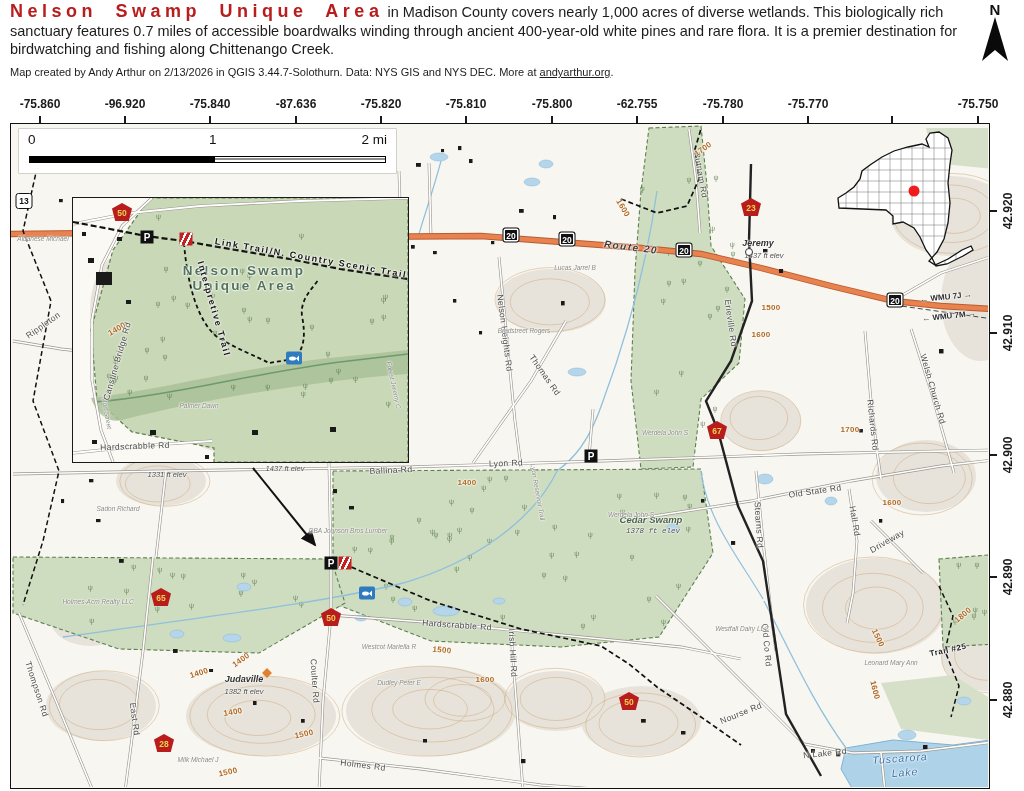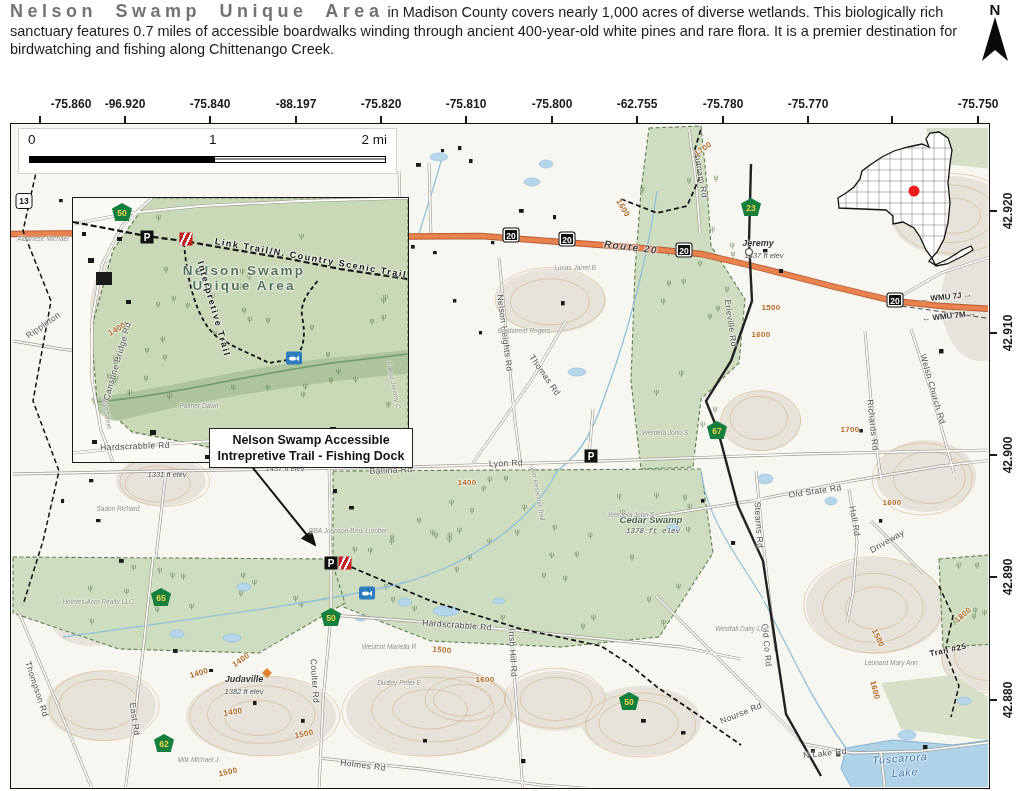--- a/index.html
+++ b/index.html
@@ -1,21 +1,21 @@
 <!DOCTYPE html>
 <html><head>
 <meta charset="utf-8">
 <style>
   html,body{margin:0;padding:0;background:#fff;}
   .page{position:relative;width:1024px;height:791px;background:#fff;overflow:hidden;
         font-family:"Liberation Sans",sans-serif;color:#111;}
   
   .map-title{position:absolute;left:10px;top:2px;width:948px;margin:0;
              font-size:14.5px;line-height:18.5px;color:#1c1c1c;}
-  .map-title .tb{font-size:18px;font-weight:bold;letter-spacing:4.5px;word-spacing:9px;color:#737373;}
+  .map-title .tb{font-size:18px;font-weight:bold;letter-spacing:4.5px;word-spacing:9px;color:#b91c1c;}
   .map-attr{position:absolute;left:10px;top:66px;margin:0;font-size:11px;color:#1c1c1c;}
   .attr-link{text-decoration:underline;color:#1c1c1c;cursor:pointer;}
   .north{position:absolute;left:972px;top:2px;width:46px;text-align:center;}
   .north .nlab{font-size:15px;font-weight:bold;display:block;line-height:15px;}
   
   .lon{position:absolute;top:97px;transform:translateX(-50%);font-size:12px;font-weight:600;color:#1a1a1a;}
   .lontick{position:absolute;top:116px;width:1.4px;height:7px;background:#1a1a1a;}
   .lat{position:absolute;width:50px;height:14px;text-align:center;font-size:12px;font-weight:600;
        color:#1a1a1a;transform:rotate(-90deg);}
   .lattick{position:absolute;left:990px;width:7px;height:1.4px;background:#1a1a1a;}
@@ -39,21 +39,21 @@
   .l-trail{font-size:8px;color:#222;font-weight:bold;letter-spacing:.6px;}
   .l-wmu{font-size:8px;color:#2e2e2e;font-weight:bold;}
   .l-swamp{font-size:9.5px;color:#49604a;font-style:italic;font-weight:bold;}
   .l-area{font-size:13.5px;color:#52735a;font-weight:bold;letter-spacing:2.2px;}
   .l-trailbig{font-size:9px;color:#161616;font-weight:bold;letter-spacing:1.6px;}
   
   .shield,.mapicon{position:absolute;transform:translate(-50%,-50%);display:flex;
                    align-items:center;justify-content:center;z-index:8;}
   .sh-us{min-width:17px;height:15px;background:#111;color:#fff;border-radius:3px;
          box-shadow:inset 0 0 0 1px #111,inset 0 0 0 2.5px #fff;font-size:8.5px;font-weight:bold;}
-  .sh-ny{width:20px;height:18px;background:#15803d;color:#ecd24f;
+  .sh-ny{width:20px;height:18px;background:#b91c1c;color:#ecd24f;
          clip-path:polygon(50% 0,100% 30%,84% 100%,16% 100%,0 30%);
          font-size:8.5px;font-weight:bold;padding-top:1px;box-sizing:border-box;}
   .sh-nys{min-width:15px;height:14px;background:#fff;border:1.5px solid #111;border-radius:3px;
           color:#111;font-size:8.5px;font-weight:bold;}
   .ic-parking{width:13px;height:13px;background:#101010;color:#fff;font-weight:bold;font-size:10px;}
   .ic-trailhead{width:13px;height:13px;background:#c32222;
     background-image:linear-gradient(115deg,transparent 28%,#fff 28%,#fff 40%,transparent 40%,transparent 58%,#fff 58%,#fff 70%,transparent 70%);}
   .ic-fishing{width:16px;height:13px;background:#2e7cbf;border-radius:2px;}
   .ic-fishing::before{content:"";position:absolute;left:3px;top:4.5px;width:7px;height:4px;background:#fff;border-radius:50%;}
   .ic-fishing::after{content:"";position:absolute;left:10px;top:3.5px;width:0;height:0;
@@ -75,36 +75,37 @@
            align-items:center;justify-content:center;font-size:12.5px;font-weight:600;color:#141414;line-height:16px;}
   .nystate{position:absolute;left:825px;top:7px;z-index:4;}
 </style>
 </head>
 <body>
 
 <div class="page">
 
   <p class="map-title"><span class="tb">Nelson Swamp Unique Area</span> <span>in Madison County covers nearly 1,000 acres of diverse wetlands. This biologically rich sanctuary features 0.7 miles of accessible boardwalks winding through ancient 400-year-old white pines and rare flora. It is a premier destination for birdwatching and fishing along Chittenango Creek.</span></p>
 
+  <p class="map-attr"><span>Map created by Andy Arthur on 2/13/2026 in QGIS 3.44.7-Solothurn. Data: NYS GIS and NYS DEC. More at </span><a class="attr-link">andyarthur.org</a><span>.</span></p>
 
   <div class="north">
     <span class="nlab">N</span>
     <svg width="32" height="46" viewBox="0 0 32 46">
       <polygon points="16,0 3,44 16,33 29,44" fill="#0a0a0a"></polygon>
     </svg>
   </div>
 
   <div id="axis-layer">
-      <span class="lon" style="left: 40px; margin-left: 31px;">-75.860</span>
+      <span class="lon" style="left: 40px;">-75.860</span>
       <div class="lontick" style="left: 39.3px;"></div>
       <span class="lon" style="left: 125px;">-96.920</span>
       <div class="lontick" style="left: 124.3px;"></div>
       <span class="lon" style="left: 210px;">-75.840</span>
       <div class="lontick" style="left: 209.3px;"></div>
-      <span class="lon" style="left: 296px;">-88.197</span>
+      <span class="lon" style="left: 296px;">-87.636</span>
       <div class="lontick" style="left: 295.3px;"></div>
       <span class="lon" style="left: 381px;">-75.820</span>
       <div class="lontick" style="left: 380.3px;"></div>
       <span class="lon" style="left: 466px;">-75.810</span>
       <div class="lontick" style="left: 465.3px;"></div>
       <span class="lon" style="left: 552px;">-75.800</span>
       <div class="lontick" style="left: 551.3px;"></div>
       <span class="lon" style="left: 637px;">-62.755</span>
       <div class="lontick" style="left: 636.3px;"></div>
       <span class="lon" style="left: 723px;">-75.780</span>
@@ -607,21 +608,21 @@
         <span class="mlab l-road" style="left: 124px; top: 322px; --r: -2deg;">Hardscrabble Rd</span>
         <div class="shield sh-us" style="left: 500px; top: 111px;">20</div>
         <div class="shield sh-us" style="left: 556px; top: 115px;">20</div>
         <div class="shield sh-us" style="left: 673px; top: 126px;">20</div>
         <div class="shield sh-us" style="left: 884px; top: 176px;">20</div>
         <div class="shield sh-ny" style="left: 740px; top: 83px;">23</div>
         <div class="shield sh-ny" style="left: 706px; top: 306px;">67</div>
         <div class="shield sh-ny" style="left: 150px; top: 473px;">65</div>
         <div class="shield sh-ny" style="left: 320px; top: 493px;">50</div>
         <div class="shield sh-ny" style="left: 618px; top: 577px;">50</div>
-        <div class="shield sh-ny" style="left: 153px; top: 619px;">62</div>
+        <div class="shield sh-ny" style="left: 153px; top: 619px;">28</div>
         <div class="shield sh-ny" style="left: 111px; top: 88px;">50</div>
         <div class="shield sh-nys" style="left: 13px; top: 77px;">13</div>
         <div class="mapicon ic-parking" style="left: 320px; top: 439px;">P</div>
         <div class="mapicon ic-parking" style="left: 580px; top: 332px;">P</div>
         <div class="mapicon ic-parking" style="left: 136px; top: 113px;">P</div>
         <div class="mapicon ic-trailhead" style="left: 334px; top: 439px;"></div>
         <div class="mapicon ic-trailhead" style="left: 175px; top: 115px;"></div>
         <div class="mapicon ic-fishing" style="left: 356px; top: 469px;"></div>
         <div class="mapicon ic-fishing" style="left: 283px; top: 234px;"></div>
         <div class="mapicon ic-gate" style="left: 256px; top: 549px;"></div>
@@ -629,19 +630,15 @@
       </div>
 
     <div class="scalebar">
       <span class="sb0">0</span>
       <span class="sb1">1</span>
       <span class="sb2">2 mi</span>
       <div class="sbar-black"></div>
       <div class="sbar-white"></div>
     </div>
 
-    <div class="callout">
-      <span>Nelson Swamp Accessible</span>
-      <span>Intrepretive Trail - Fishing Dock</span>
-    </div>
 
   </div>
 </div>
 
 </body></html>

